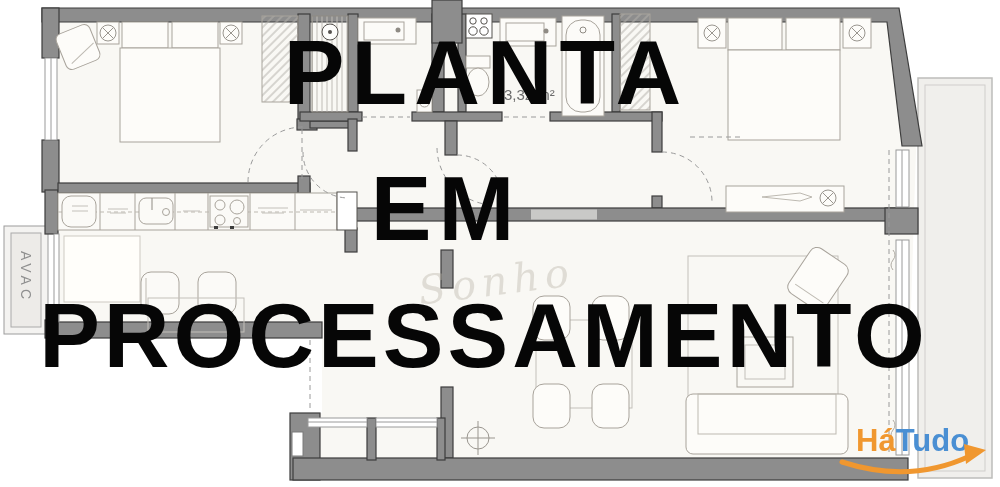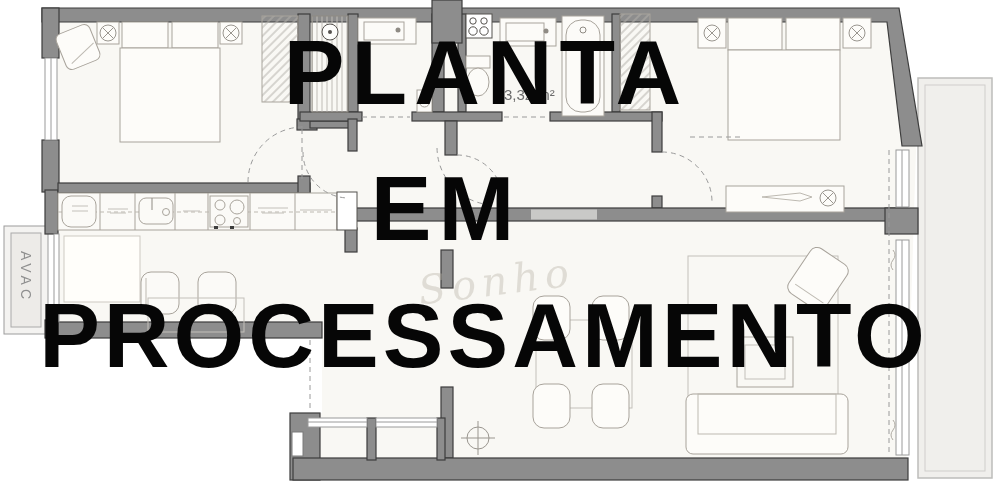--- a/index.html
+++ b/index.html
@@ -272,14 +272,21 @@
   <div class="avac">AVAC</div>
 
   <div class="area">3,32 m²</div>
 
   <div class="wm">Sonho</div>
 
   <div class="ov l1">PLANTA</div>
   <div class="ov l2">EM</div>
   <div class="ov l3">PROCESSAMENTO</div>
 
+  <div class="logo">
+    <span class="p1">Há</span><span class="p2">Tudo</span>
+    <svg width="160" height="42" viewBox="0 0 160 42">
+      <path d="M4,22 Q72,44 132,16" fill="none" stroke="#f0972f" stroke-width="5" stroke-linecap="round"></path>
+      <polygon points="126,4 148,10 128,24" fill="#f0972f"></polygon>
+    </svg>
+  </div>
 
 </div>
 
 </body></html>

